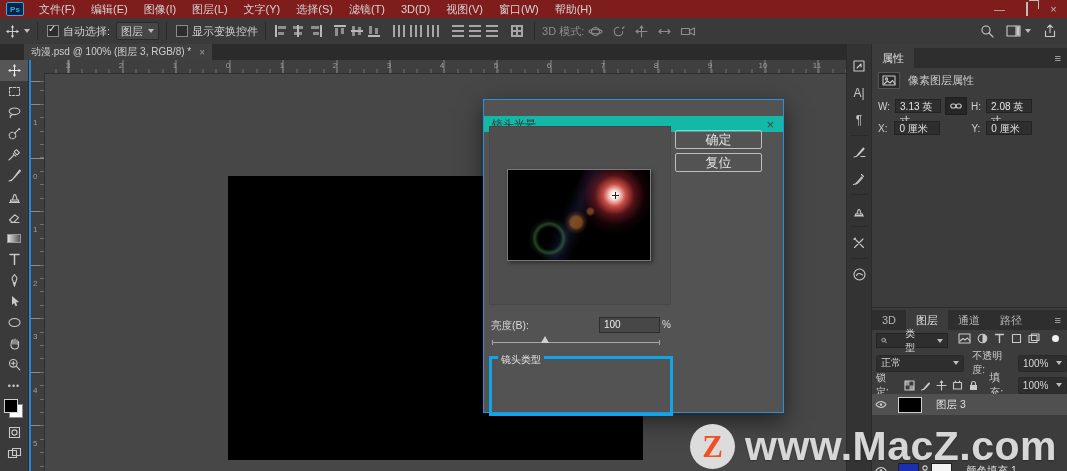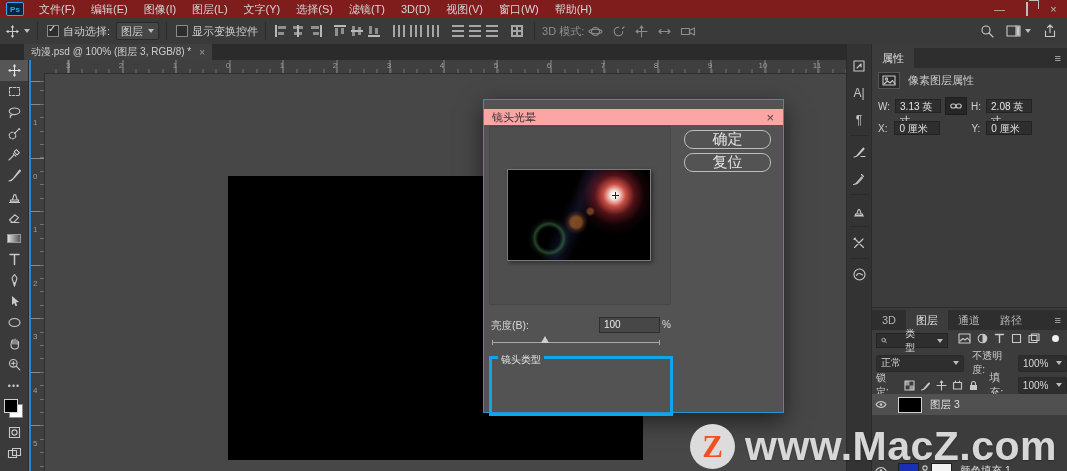--- a/index.html
+++ b/index.html
@@ -66,36 +66,36 @@
     background-size:auto 4px,auto 100%;background-repeat:repeat-x;background-position:24.5px bottom,24.5px 0}
   .vruler{position:absolute;left:0;top:13px;bottom:0;width:13px;background:#3f3f3f;border-right:1px solid #2e2e2e;
     background-image:repeating-linear-gradient(0deg,#707070 0 1px,transparent 1px 13.4px),repeating-linear-gradient(0deg,#8a8a8a 0 1px,transparent 1px 53.5px);
     background-size:4px auto,100% auto;background-repeat:repeat-y;background-position:right 9px,0 9px}
   .rnum{position:absolute;font-size:8px;color:#9c9c9c;transform:translateX(-50%);top:1px}
   .rnumv{position:absolute;font-size:8px;color:#9c9c9c;left:2px;transform:translateY(-50%)}
   .canvas{position:absolute;left:197px;top:116px;width:415px;height:284px;background:#000}
 
   
   .dialog{left:483px;top:99px;width:299px;height:312px;background:#535353;border:1px solid #2a90d8;box-shadow:0 8px 22px rgba(0,0,0,.55);z-index:20}
-  .dlg-title{position:absolute;left:0;top:9px;width:100%;height:16px;background:#fca5a5;color:#333;font-size:11px;display:flex;align-items:center}
+  .dlg-title{position:absolute;left:0;top:16px;width:100%;height:16px;background:#14b8a6;color:#333;font-size:11px;display:flex;align-items:center}
   .dlg-title span.t{padding-left:8px}
   .dlg-close{margin-left:auto;padding:0 9px;color:#444;font-size:13px}
   .preview-panel{position:absolute;left:5px;top:26px;width:180px;height:177px;background:#4e4e4e;border:1px solid #474747}
   .preview-img{position:absolute;left:17px;top:42px;width:142px;height:90px;border:1px solid #7a7a7a;box-shadow:2px 2px 4px rgba(0,0,0,.4);
     background:
       radial-gradient(circle at 75% 28%, #ffffff 0 1.5%, rgba(255,225,215,.95) 4%, rgba(235,90,80,.85) 9%, rgba(160,35,45,.5) 16%, rgba(70,12,22,.25) 24%, rgba(0,0,0,0) 32%),
       radial-gradient(circle at 48% 58%, rgba(215,125,45,.55) 0 6%, rgba(150,75,25,.3) 9%, rgba(0,0,0,0) 13%),
       radial-gradient(circle at 29% 76%, rgba(0,0,0,0) 9%, rgba(90,170,100,.4) 12%, rgba(45,95,55,.18) 14%, rgba(0,0,0,0) 17%),
       radial-gradient(circle at 58% 46%, rgba(235,150,65,.5) 0 2.5%, rgba(0,0,0,0) 5%),
       linear-gradient(115deg, rgba(0,0,0,0) 40%, rgba(95,115,255,.14) 48%, rgba(0,0,0,0) 57%),
       #000}
   .flare-cross{position:absolute;left:75%;top:28%;width:7px;height:7px;margin:-3px 0 0 -3px;
     background:linear-gradient(#222,#222) 3px 0/1px 7px no-repeat,linear-gradient(#222,#222) 0 3px/7px 1px no-repeat}
-  .dlg-btn{position:absolute;left:200px;width:85px;height:17px;border:1px solid #bdbdbd;border-radius:9px;
-    color:#e2e2e2;font-size:15px;display:flex;align-items:center;justify-content:center;background:transparent}
+  .dlg-btn{position:absolute;left:191px;width:85px;height:17px;border:1px solid #bdbdbd;border-radius:2px;
+    color:#e2e2e2;font-size:13px;display:flex;align-items:center;justify-content:center;background:transparent}
   .bright-label{position:absolute;left:7px;top:219px;font-size:10.5px;color:#dadada}
   .bright-field{position:absolute;left:115px;top:217px;width:55px;height:14px;background:#474747;border:1px solid #2e2e2e;
     color:#ececec;font-size:10px;line-height:14px;padding-left:4px}
   .bright-unit{position:absolute;left:178px;top:219px;font-size:10px;color:#dadada}
   .slider{position:absolute;left:8px;top:242px;width:168px;height:1px;background:#a8a8a8}
   .slider:before,.slider:after{content:"";position:absolute;top:-2px;width:1px;height:5px;background:#a8a8a8}
   .slider:before{left:0}.slider:after{right:0}
   .slider-thumb{position:absolute;left:57px;top:236px;width:0;height:0;border-left:4px solid transparent;border-right:4px solid transparent;border-bottom:7px solid #cfcfcf}
   .lens-fs{position:absolute;left:5px;top:256px;width:178px;height:54px;border:3px solid #0ea5e9}
   .lens-legend{position:absolute;left:6px;top:-6px;background:#535353;padding:0 3px;font-size:10px;color:#e0e0e0}
@@ -132,21 +132,21 @@
   .lrow{position:absolute;left:0;width:195px;height:21px;display:flex;align-items:center;font-size:10.5px;color:#dedede}
   .lrow.sel{background:#505050}
   .eyebox{width:18px;display:flex;justify-content:center;flex:0 0 auto}
   .lthumb{width:24px;height:16px;border:1px solid #1f1f1f;flex:0 0 auto;box-sizing:border-box}
   .th-black{background:#000;border:1px solid #cfcfcf}
   .th-sky{background:radial-gradient(circle at 30% 35%, rgba(255,255,255,.9) 0 18%, rgba(255,255,255,0) 30%),linear-gradient(#cde9f7,#8fc4e6)}
   .th-sky2{background:radial-gradient(circle at 60% 60%, rgba(255,255,255,.8) 0 20%, rgba(255,255,255,0) 34%),linear-gradient(#b9d6ee,#7ea8d8)}
   .th-mask{background:radial-gradient(ellipse at 50% 18%, #fff 0 34%, #000 40%)}
   .th-blue{background:#1b2fb4}
   .th-white{background:#f2f2f2}
-  .lname{margin-left:8px;white-space:nowrap}
+  .lname{margin-left:14px;white-space:nowrap}
   .llink{margin:0 2px;display:flex}
 
   
   .watermark{left:690px;top:422px;width:377px;height:49px;display:flex;align-items:center;z-index:60;pointer-events:none}
   .wm-badge{width:45px;height:45px;border-radius:50%;background:#dcdcdc;color:#f05123;font-weight:bold;font-size:31px;
     display:flex;align-items:center;justify-content:center;font-family:"Liberation Serif","DejaVu Serif",serif}
   .wm-text{font-size:41px;font-weight:bold;color:#e0e0e0;margin-left:10px;letter-spacing:0.5px;opacity:.95;text-shadow:0 1px 2px rgba(0,0,0,.3)}
 </style>
 </head>
 <body>

